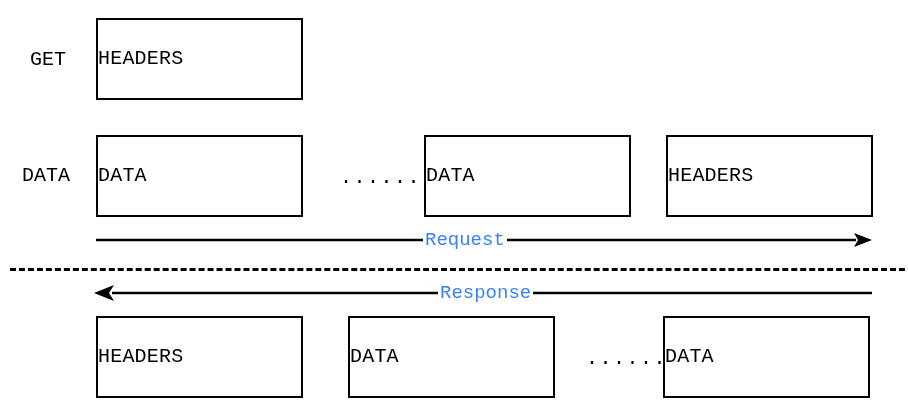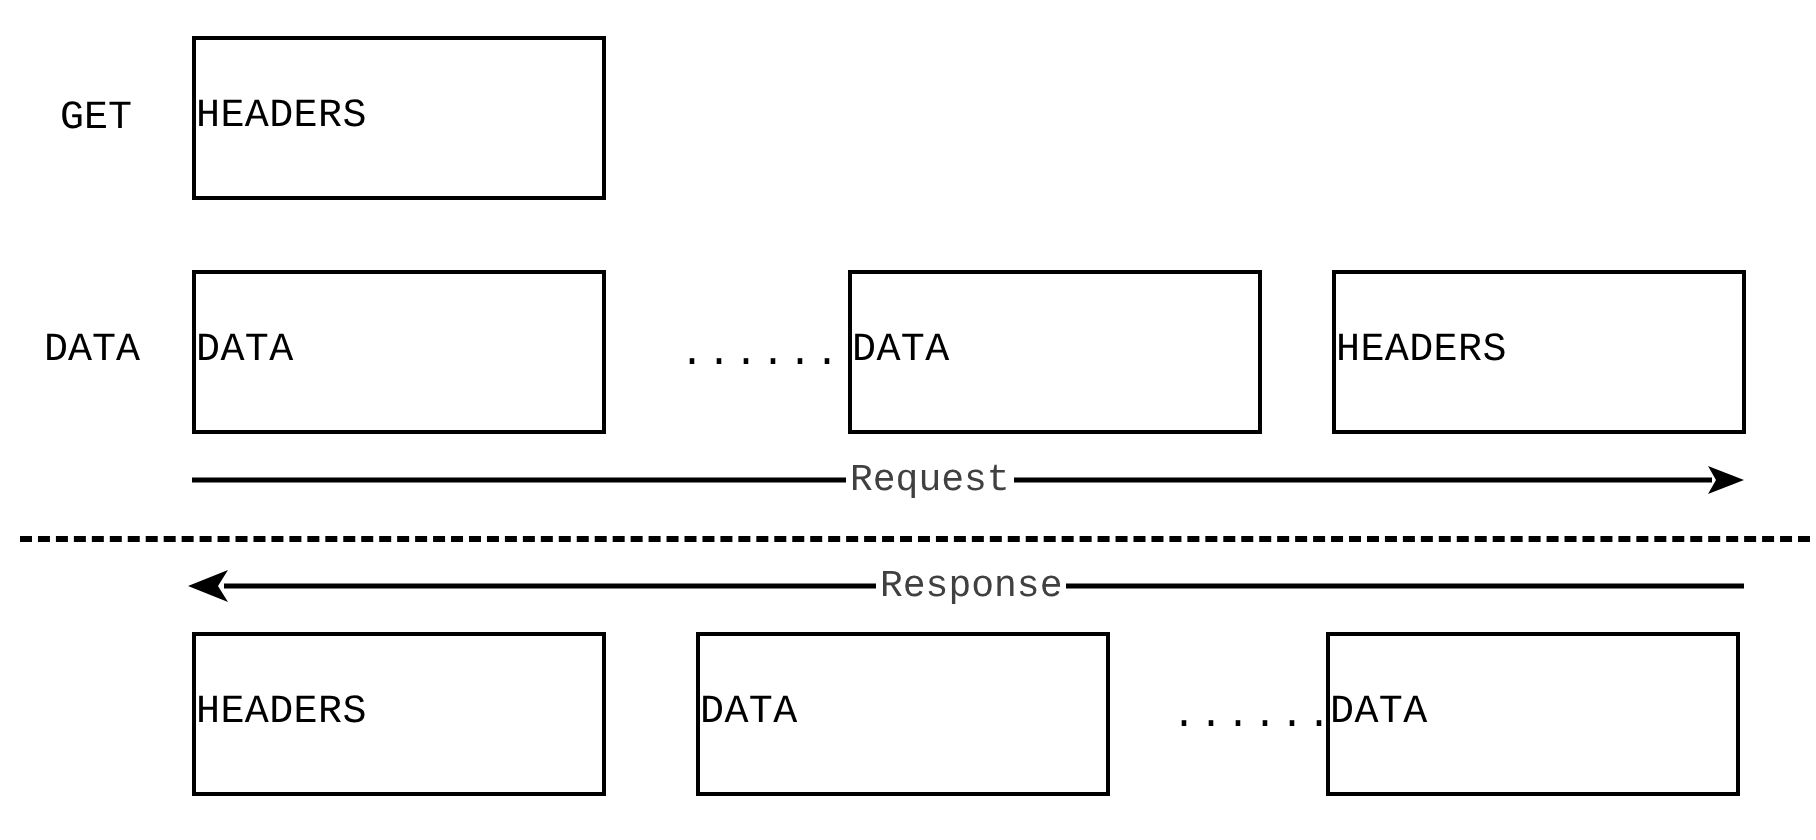--- a/index.html
+++ b/index.html
@@ -50,21 +50,21 @@
     height: 0;
     border-top: 3px dashed #000000;
   }
   .arrow-svg {
     position: absolute;
     overflow: visible;
   }
   .arrow-label {
     position: absolute;
     font-size: 19px;
-    color: #404040;
+    color: #3b82f6;
     background: #ffffff;
     line-height: 1;
     padding: 0 2px;
     white-space: nowrap;
   }
 </style>
 </head>
 <body>
 
 <div id="canvas">

